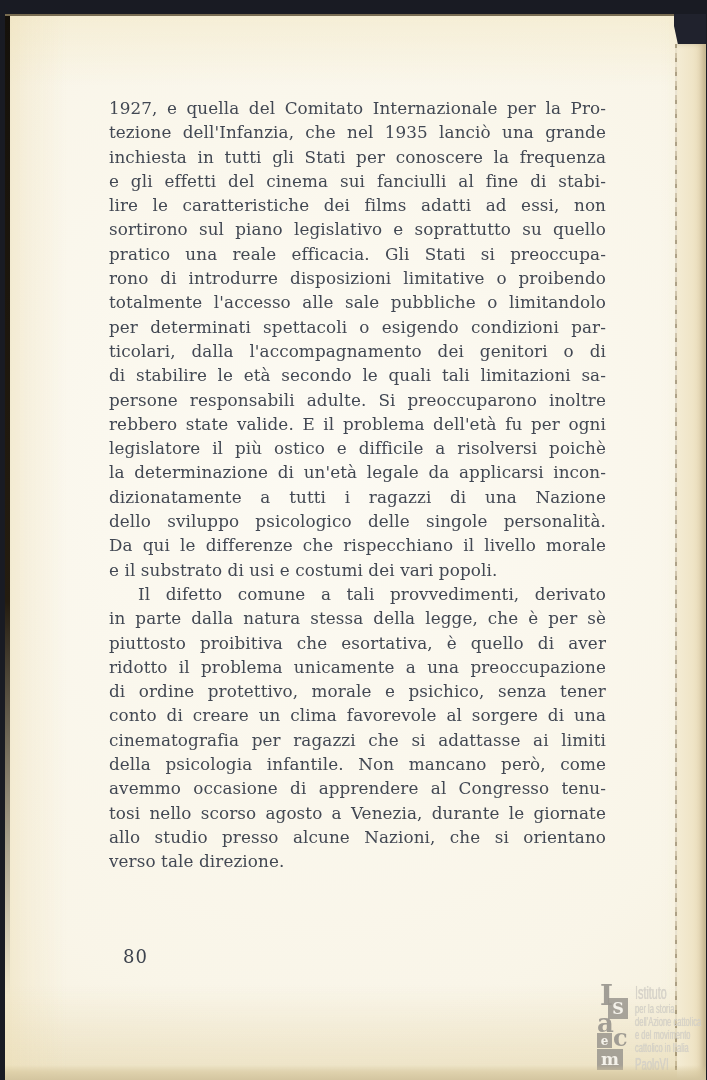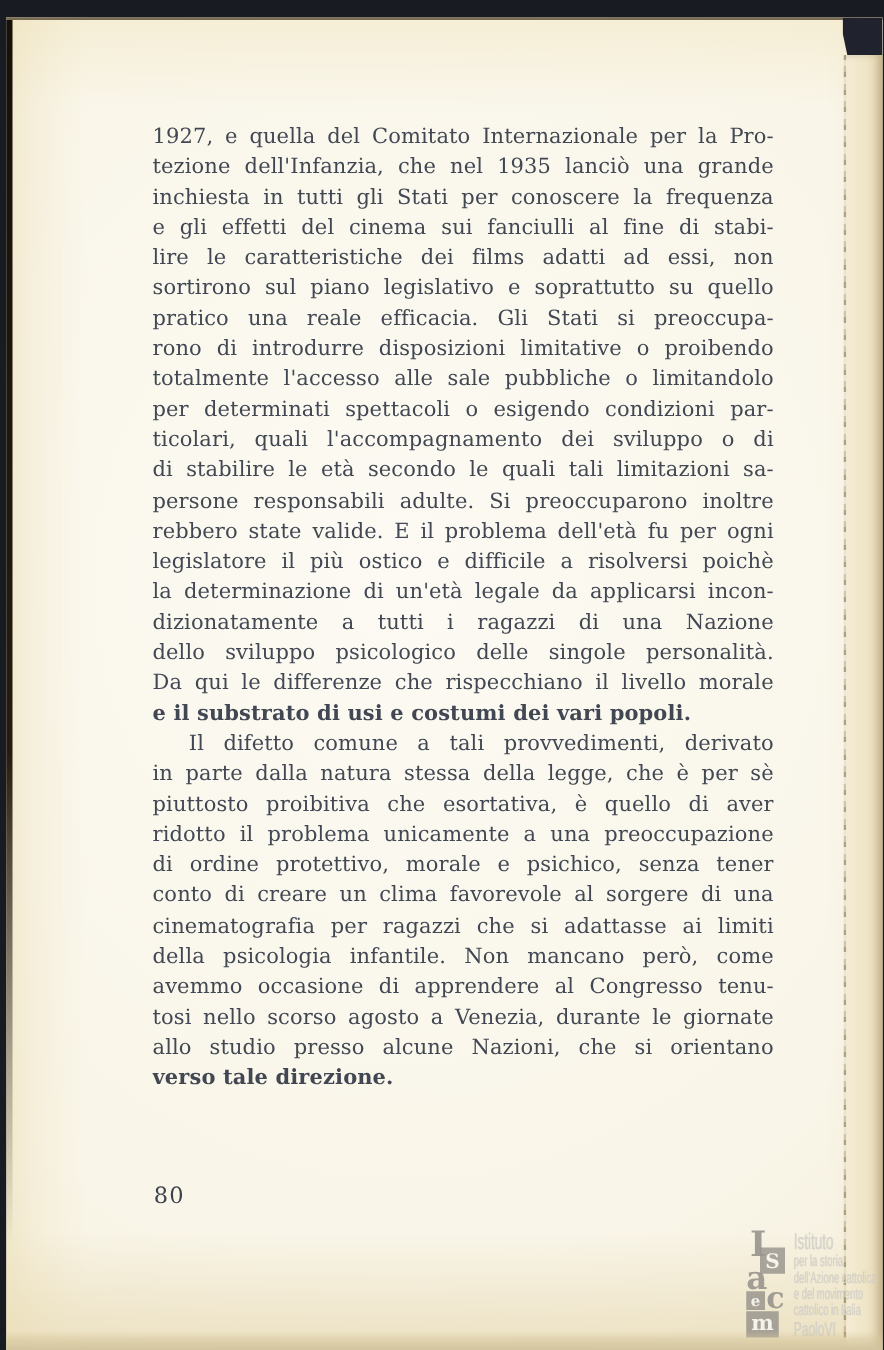--- a/index.html
+++ b/index.html
@@ -55,35 +55,35 @@
   }
   .bottom-page-edges {
     position: absolute; left: 0; right: 0; bottom: 0; height: 15px;
     background: linear-gradient(180deg, rgba(213,198,156,0) 0%, rgba(213,198,156,.6) 45%, #d2c49e 100%);
     opacity: .95;
   }
 
   
   .text-block {
     position: absolute;
-    left: 117px; top: 80px;
+    left: 104px; top: 80px;
     width: 497px;
     color: #424853;
     font-size: 16.8px;
     letter-spacing: 0.1px;
   }
   .line {
     line-height: 24.3px;
     height: 24.3px;
     overflow: hidden;
     text-align: justify;
     text-align-last: justify;
     white-space: normal;
   }
-  .line.last { text-align-last: left; font-weight: bold; }
+  .line.last { text-align-last: left; }
   .line.indent { text-indent: 29px; }
 
   .page-number {
     position: absolute;
     left: 118px; top: 930px;
     font-size: 18px;
     font-weight: normal;
     color: #3d434e;
     letter-spacing: 1px;
   }
@@ -147,21 +147,21 @@
       <div class="line">1927, e quella del Comitato Internazionale per la Pro-</div>
       <div class="line">tezione dell'Infanzia, che nel 1935 lanciò una grande</div>
       <div class="line">inchiesta in tutti gli Stati per conoscere la frequenza</div>
       <div class="line">e gli effetti del cinema sui fanciulli al fine di stabi-</div>
       <div class="line">lire le caratteristiche dei films adatti ad essi, non</div>
       <div class="line">sortirono sul piano legislativo e soprattutto su quello</div>
       <div class="line">pratico una reale efficacia. Gli Stati si preoccupa-</div>
       <div class="line">rono di introdurre disposizioni limitative o proibendo</div>
       <div class="line">totalmente l'accesso alle sale pubbliche o limitandolo</div>
       <div class="line">per determinati spettacoli o esigendo condizioni par-</div>
-      <div class="line">ticolari, quali l'accompagnamento dei sviluppo o di</div>
+      <div class="line">ticolari, dalla l'accompagnamento dei genitori o di</div>
       <div class="line">di stabilire le età secondo le quali tali limitazioni sa-</div>
       <div class="line">persone responsabili adulte. Si preoccuparono inoltre</div>
       <div class="line">rebbero state valide. E il problema dell'età fu per ogni</div>
       <div class="line">legislatore il più ostico e difficile a risolversi poichè</div>
       <div class="line">la determinazione di un'età legale da applicarsi incon-</div>
       <div class="line">dizionatamente a tutti i ragazzi di una Nazione</div>
       <div class="line">dello sviluppo psicologico delle singole personalità.</div>
       <div class="line">Da qui le differenze che rispecchiano il livello morale</div>
       <div class="line last">e il substrato di usi e costumi dei vari popoli.</div>
       <div class="line indent">Il difetto comune a tali provvedimenti, derivato</div>

